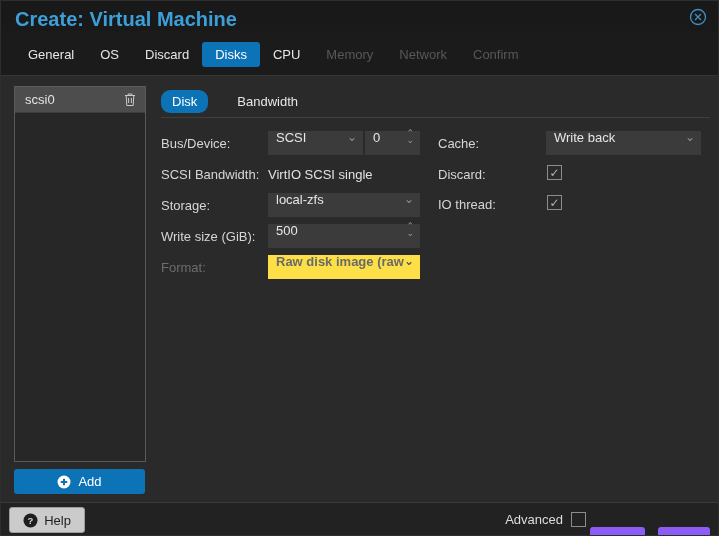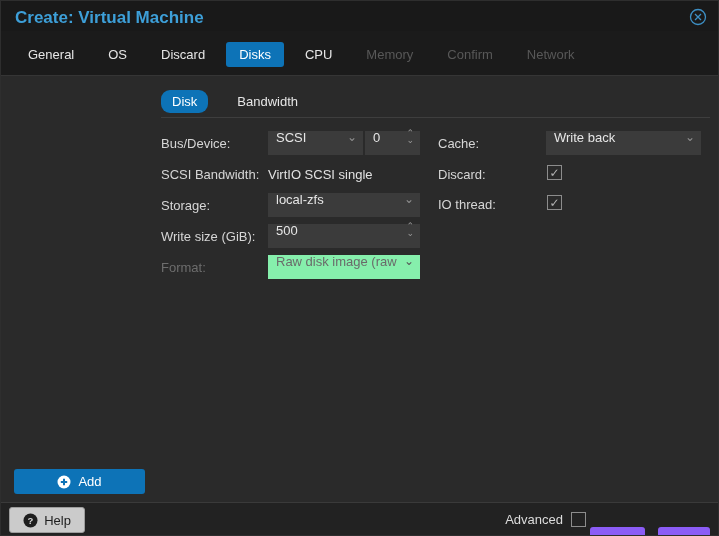--- a/index.html
+++ b/index.html
@@ -16,31 +16,31 @@
     font-size: 13px;
   }
 
   
   .titlebar {
     position: absolute; left: 0; top: 0; right: 0; height: 30px;
     background: #191919;
   }
   .title {
     position: absolute; left: 14px; top: 7px;
-    color: #3d9fd8; font-size: 17px; font-weight: bold;
+    color: #3d9fd8; font-size: 20px; font-weight: bold;
   }
   .close-btn {
     position: absolute; right: 11px; top: 7px; width: 18px; height: 18px;
     cursor: pointer;
   }
 
   
   .wizard-tabs {
     position: absolute; left: 14px; top: 38px; height: 30px;
-    display: flex; align-items: center; gap: 8px;
+    display: flex; align-items: center; 
   }
   .wtab {
     padding: 5px 13px; border-radius: 3px;
     color: #e6e6e6; cursor: pointer; white-space: nowrap;
   }
   .wtab.active { background: #0d73b7; color: #ffffff; }
   .wtab.disabled { color: #585858; cursor: default; }
 
   
   .body-area {
@@ -91,21 +91,21 @@
 
   .field {
     position: absolute; height: 24px;
     background: #3b3b3b;
     display: flex; align-items: center;
     padding: 0 6px 12px 8px;
     color: #e6e6e6; cursor: pointer;
   }
   .field .val { flex: 1; white-space: nowrap; overflow: hidden; }
   .field .chev { color: #8f8f8f; font-size: 12px; line-height: 10px; }
-  .field.disabled { background: #86efac; color: #6a6a6a; cursor: default; }
+  .field.disabled { background: #fde047; color: #6a6a6a; cursor: default; font-weight: bold; }
   .field.disabled .chev { color: #565656; }
   .spinner {
     display: flex; flex-direction: column; align-items: center;
     color: #9a9a9a; font-size: 9px; line-height: 7px;
   }
 
   .checkbox {
     position: absolute; width: 15px; height: 15px;
     border: 1px solid #8c8c8c; background: transparent;
     cursor: pointer;
@@ -152,26 +152,34 @@
     </svg>
   </div>
 
   <div class="wizard-tabs">
     <div class="wtab">General</div>
     <div class="wtab">OS</div>
     <div class="wtab">Discard</div>
     <div class="wtab active">Disks</div>
     <div class="wtab">CPU</div>
     <div class="wtab disabled">Memory</div>
+    <div class="wtab disabled">Network</div>
     <div class="wtab disabled">Confirm</div>
-    <div class="wtab disabled">Network</div>
   </div>
 
   <div class="body-area">
 
+    <div class="disk-panel">
+      <div class="disk-item">
+        <span class="disk-item-label">scsi0</span>
+        <svg class="trash" viewBox="0 0 14 15">
+          <path d="M2 3.5 h10 M5.2 3.5 V2 h3.6 v1.5 M3.2 3.5 l.6 10 h6.4 l.6 -10 M5.6 6 v5 M8.4 6 v5" fill="none" stroke="#c9c9c9" stroke-width="1"></path>
+        </svg>
+      </div>
+    </div>
 
     <button class="add-btn">
       <svg width="14" height="14" viewBox="0 0 14 14">
         <circle cx="7" cy="7" r="6.5" fill="#ffffff"></circle>
         <path d="M7 3.8 V10.2 M3.8 7 H10.2" stroke="#0d73b7" stroke-width="2"></path>
       </svg>
       <span>Add</span>
     </button>
 
     <div class="inner-tabs">

